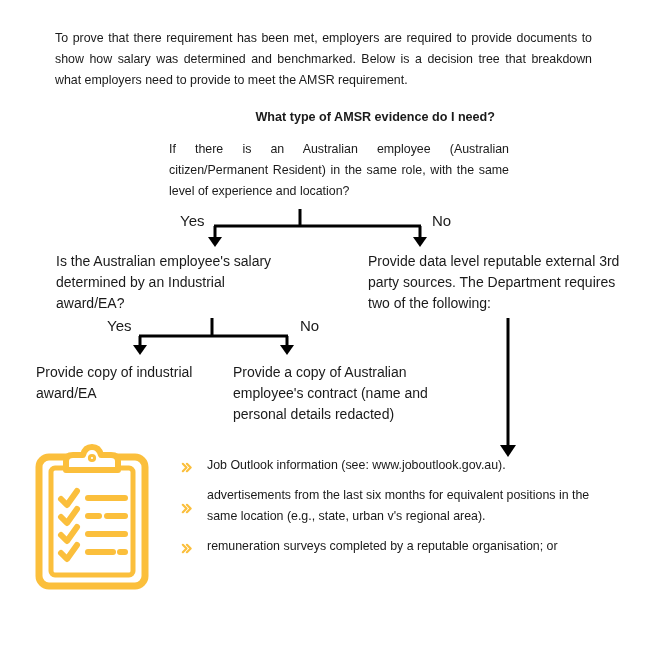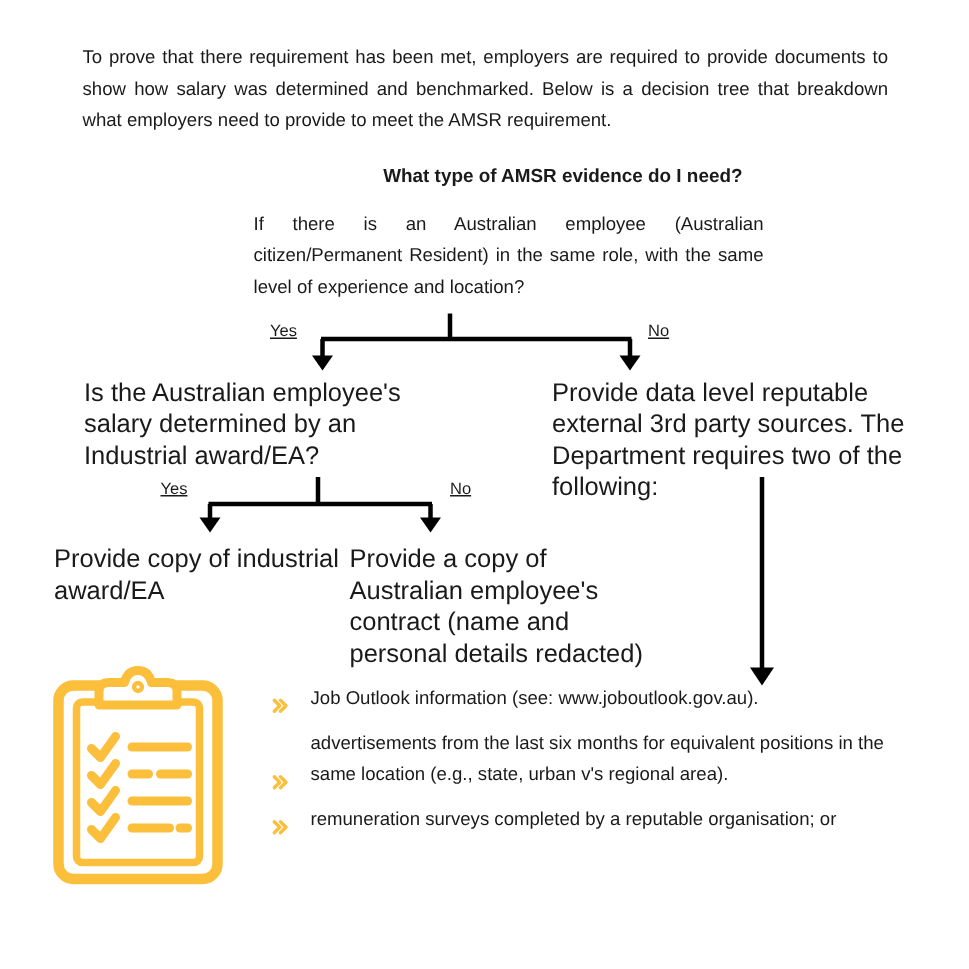--- a/index.html
+++ b/index.html
@@ -49,33 +49,32 @@
     width: 340px;
     font-size: 12.4px;
     line-height: 21px;
     text-align: justify;
     text-justify: inter-word;
     margin-left: 14px;
   }
 
   
   .branch-label {
-    font-size: 11px;
+    font-size: 15px;
     line-height: 16px;
     white-space: nowrap;
-    text-decoration: underline;
   }
   #lbl-yes-1 { left: 180px; top: 213px; }
   #lbl-no-1  { left: 432px; top: 213px; }
   #lbl-yes-2 { left: 107px; top: 318px; }
   #lbl-no-2  { left: 300px; top: 318px; }
 
   
   .node-text {
-    font-size: 17px;
+    font-size: 14px;
     line-height: 21px;
   }
   #node-industrial-q { left: 56px;  top: 251px; width: 240px; }
   #node-external     { left: 368px; top: 251px; width: 255px; }
   #node-award        { left: 36px;  top: 362px; width: 200px; }
   #node-contract     { left: 233px; top: 362px; width: 200px; }
 
   
   #connectors {
     left: 0; top: 0;
@@ -86,21 +85,21 @@
   
   #evidence-list {
     left: 181px;
     top: 455px;
     width: 420px;
     font-size: 12.4px;
     line-height: 21px;
   }
   .evidence-item {
     display: flex;
-    align-items: flex-end;
+    align-items: center;
     margin-bottom: 9px;
   }
   .evidence-item:last-child { margin-bottom: 0; }
   .chev {
     flex: 0 0 26px;
     width: 26px;
     padding-top: 4px;
     line-height: 0;
   }
   .evidence-text { flex: 1 1 auto; }

